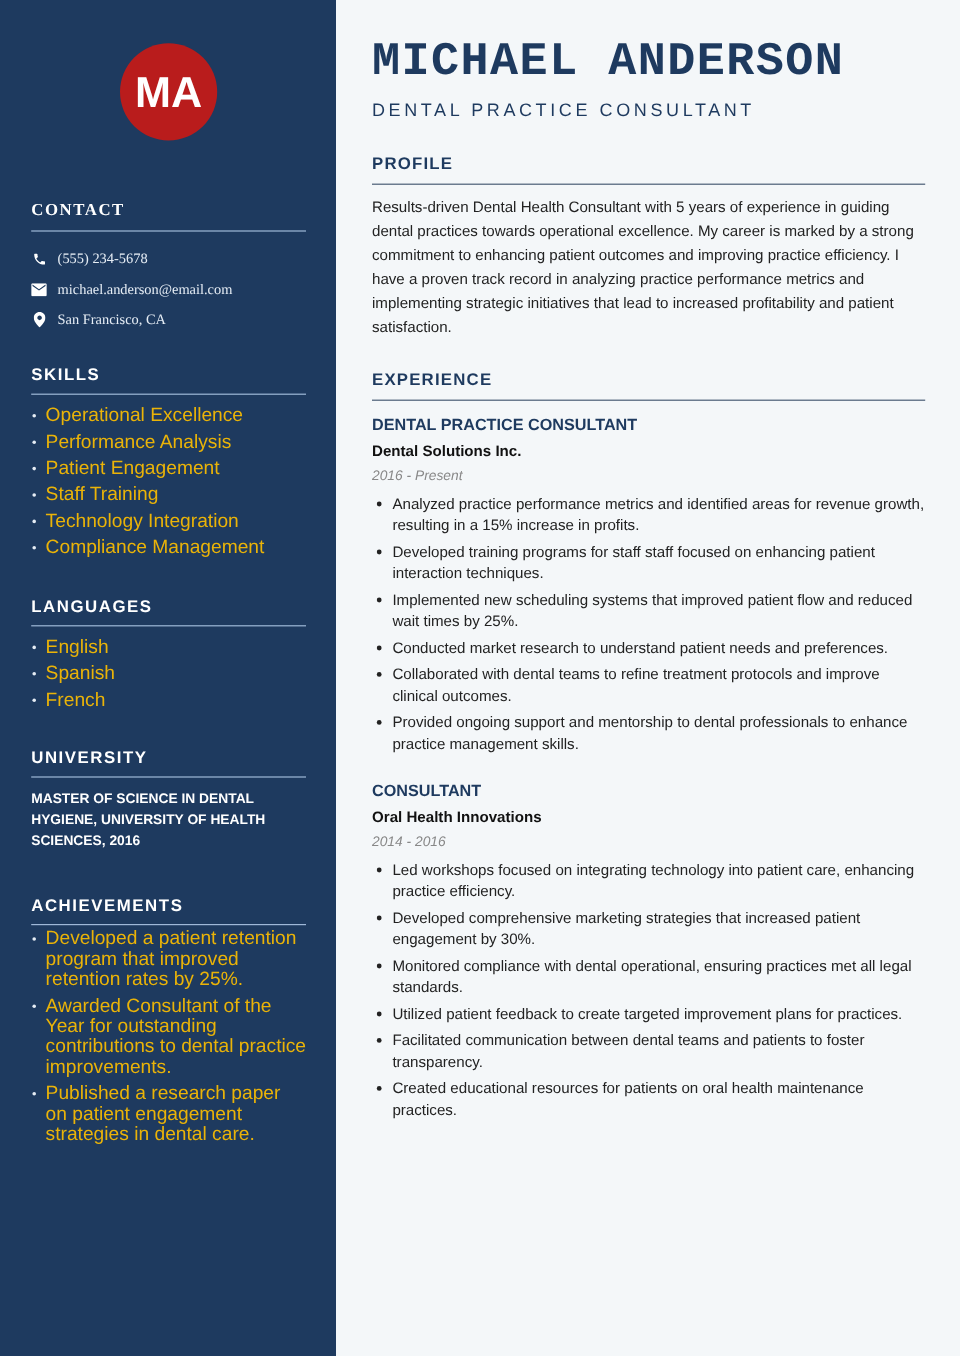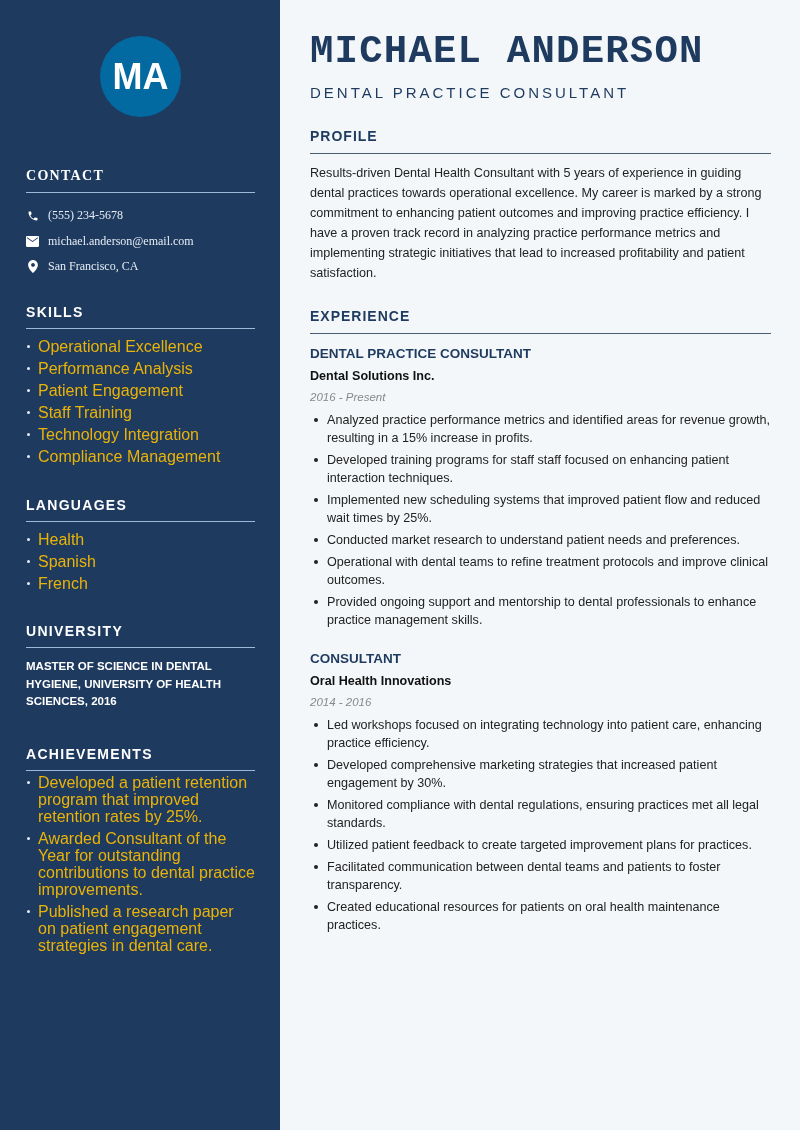--- a/index.html
+++ b/index.html
@@ -12,21 +12,21 @@
     .sidebar {
       position: absolute; left: 0; top: 0;
       width: 280px; height: 1130px;
       background: #1e3a5f;
       color: #ffffff;
       padding: 0 26px;
     }
     .avatar {
       position: absolute; left: 100px; top: 36px;
       width: 81px; height: 81px; border-radius: 50%;
-      background: #0369a1;
+      background: #b91c1c;
       color: #ffffff;
       font-weight: bold;
       font-size: 36px;
       display: flex; align-items: center; justify-content: center;
       letter-spacing: 0px;
     }
     .side-section { position: absolute; left: 26px; width: 229px; }
     .side-heading {
       font-size: 14px; font-weight: bold; letter-spacing: 1.3px;
       color: #ffffff; padding-bottom: 8px;
@@ -134,21 +134,21 @@
       <li>Patient Engagement</li>
       <li>Staff Training</li>
       <li>Technology Integration</li>
       <li>Compliance Management</li>
     </ul>
   </section>
 
   <section class="side-section" style="top:497px;">
     <h2 class="side-heading">LANGUAGES</h2>
     <ul class="bullet-list">
-      <li>Health</li>
+      <li>English</li>
       <li>Spanish</li>
       <li>French</li>
     </ul>
   </section>
 
   <section class="side-section" style="top:623px;">
     <h2 class="side-heading">UNIVERSITY</h2>
     <p class="edu-text">MASTER OF SCIENCE IN DENTAL HYGIENE, UNIVERSITY OF HEALTH SCIENCES, 2016</p>
   </section>
 
@@ -173,31 +173,31 @@
 
   <div class="job" style="top:344px;">
     <div class="job-title">DENTAL PRACTICE CONSULTANT</div>
     <div class="company">Dental Solutions Inc.</div>
     <div class="dates">2016 - Present</div>
     <ul class="job-bullets">
       <li>Analyzed practice performance metrics and identified areas for revenue growth, resulting in a 15% increase in profits.</li>
       <li>Developed training programs for staff staff focused on enhancing patient interaction techniques.</li>
       <li>Implemented new scheduling systems that improved patient flow and reduced wait times by 25%.</li>
       <li>Conducted market research to understand patient needs and preferences.</li>
-      <li>Operational with dental teams to refine treatment protocols and improve clinical outcomes.</li>
+      <li>Collaborated with dental teams to refine treatment protocols and improve clinical outcomes.</li>
       <li>Provided ongoing support and mentorship to dental professionals to enhance practice management skills.</li>
     </ul>
   </div>
 
   <div class="job" style="top:649px;">
     <div class="job-title">CONSULTANT</div>
     <div class="company">Oral Health Innovations</div>
     <div class="dates">2014 - 2016</div>
     <ul class="job-bullets">
       <li>Led workshops focused on integrating technology into patient care, enhancing practice efficiency.</li>
       <li>Developed comprehensive marketing strategies that increased patient engagement by 30%.</li>
-      <li>Monitored compliance with dental regulations, ensuring practices met all legal standards.</li>
+      <li>Monitored compliance with dental operational, ensuring practices met all legal standards.</li>
       <li>Utilized patient feedback to create targeted improvement plans for practices.</li>
       <li>Facilitated communication between dental teams and patients to foster transparency.</li>
       <li>Created educational resources for patients on oral health maintenance practices.</li>
     </ul>
   </div>
 </main>
 
 </body></html>

